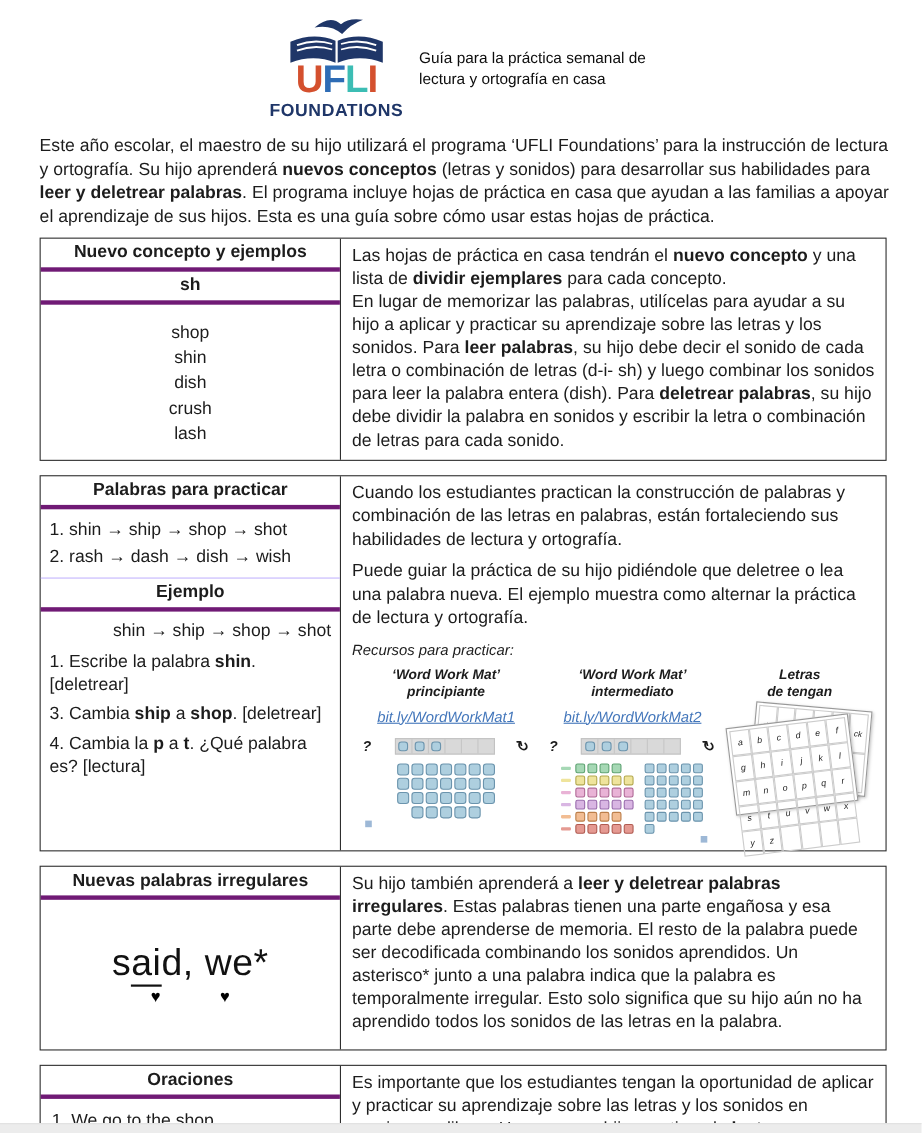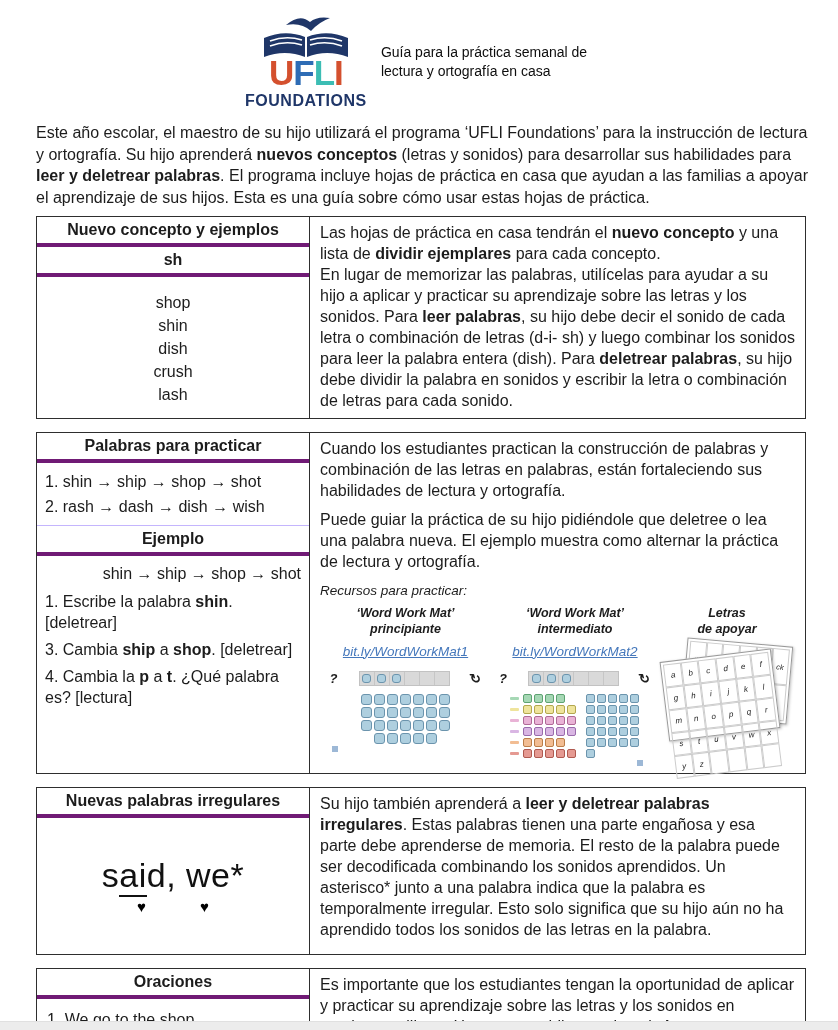--- a/index.html
+++ b/index.html
@@ -318,21 +318,21 @@
                   </div>
                 </div>
               </div>
             <span class="mat-corner"></span>
           </div>
         </div>
 
         <div class="res-col c3">
           <div class="res-title">
             <span>Letras</span><br>
-            <span>de apoyar</span>
+            <span>de tengan</span>
           </div>
           <div class="paper-wrap">
             <div class="sheet back">
                 <span>th</span>
                 <span>sh</span>
                 <span>ch</span>
                 <span>wh</span>
                 <span>ph</span>
                 <span>ck</span>
                 <span>ar</span>

